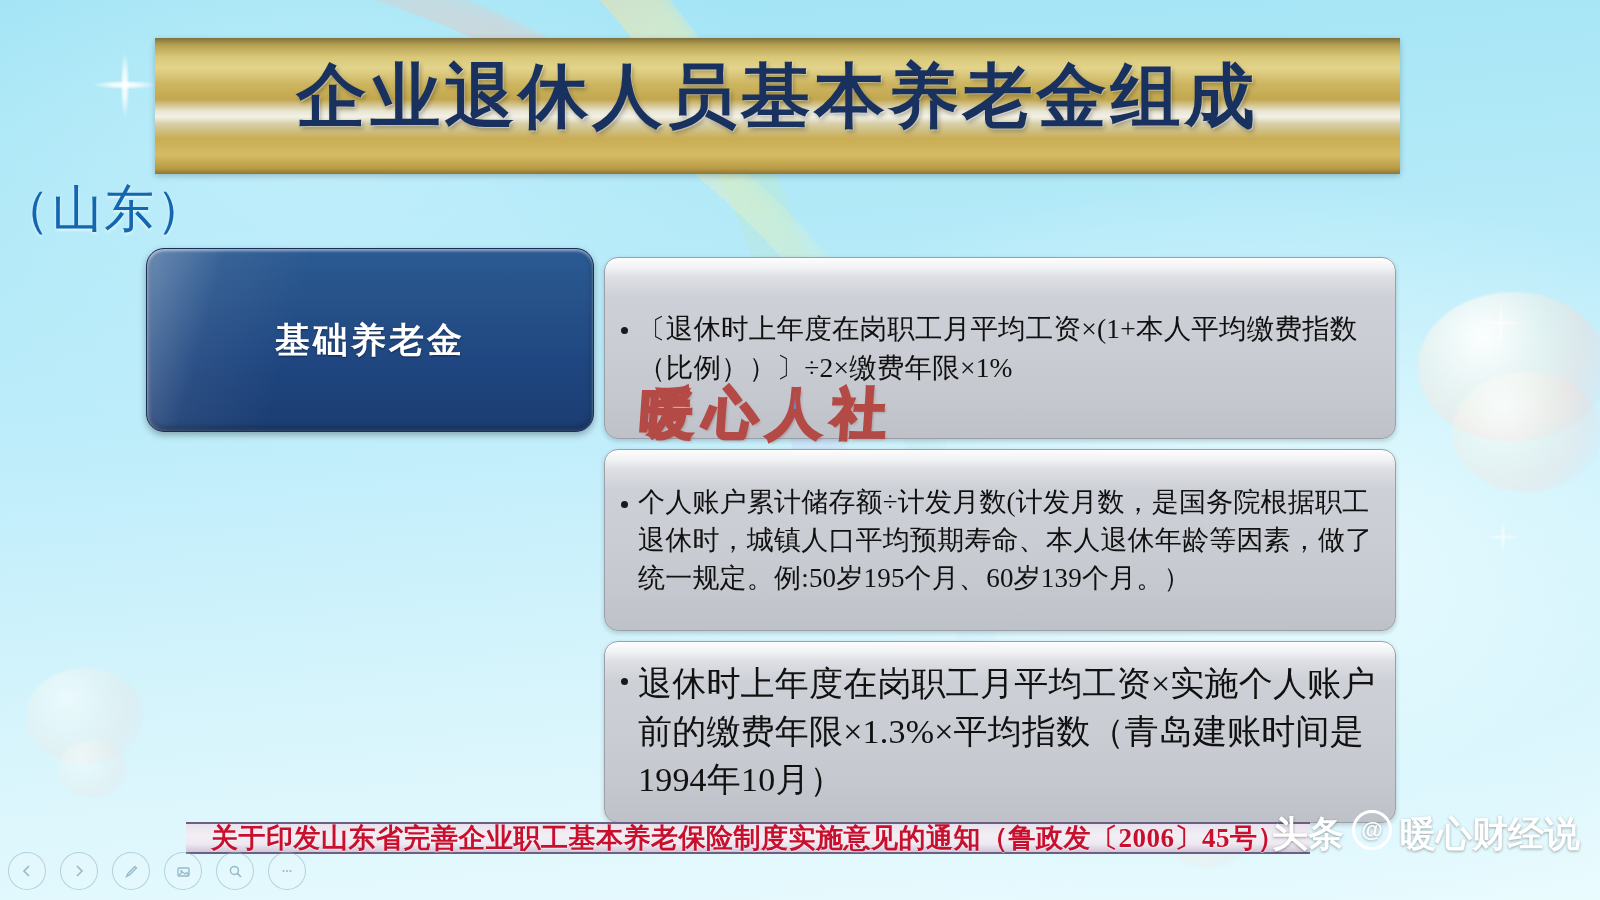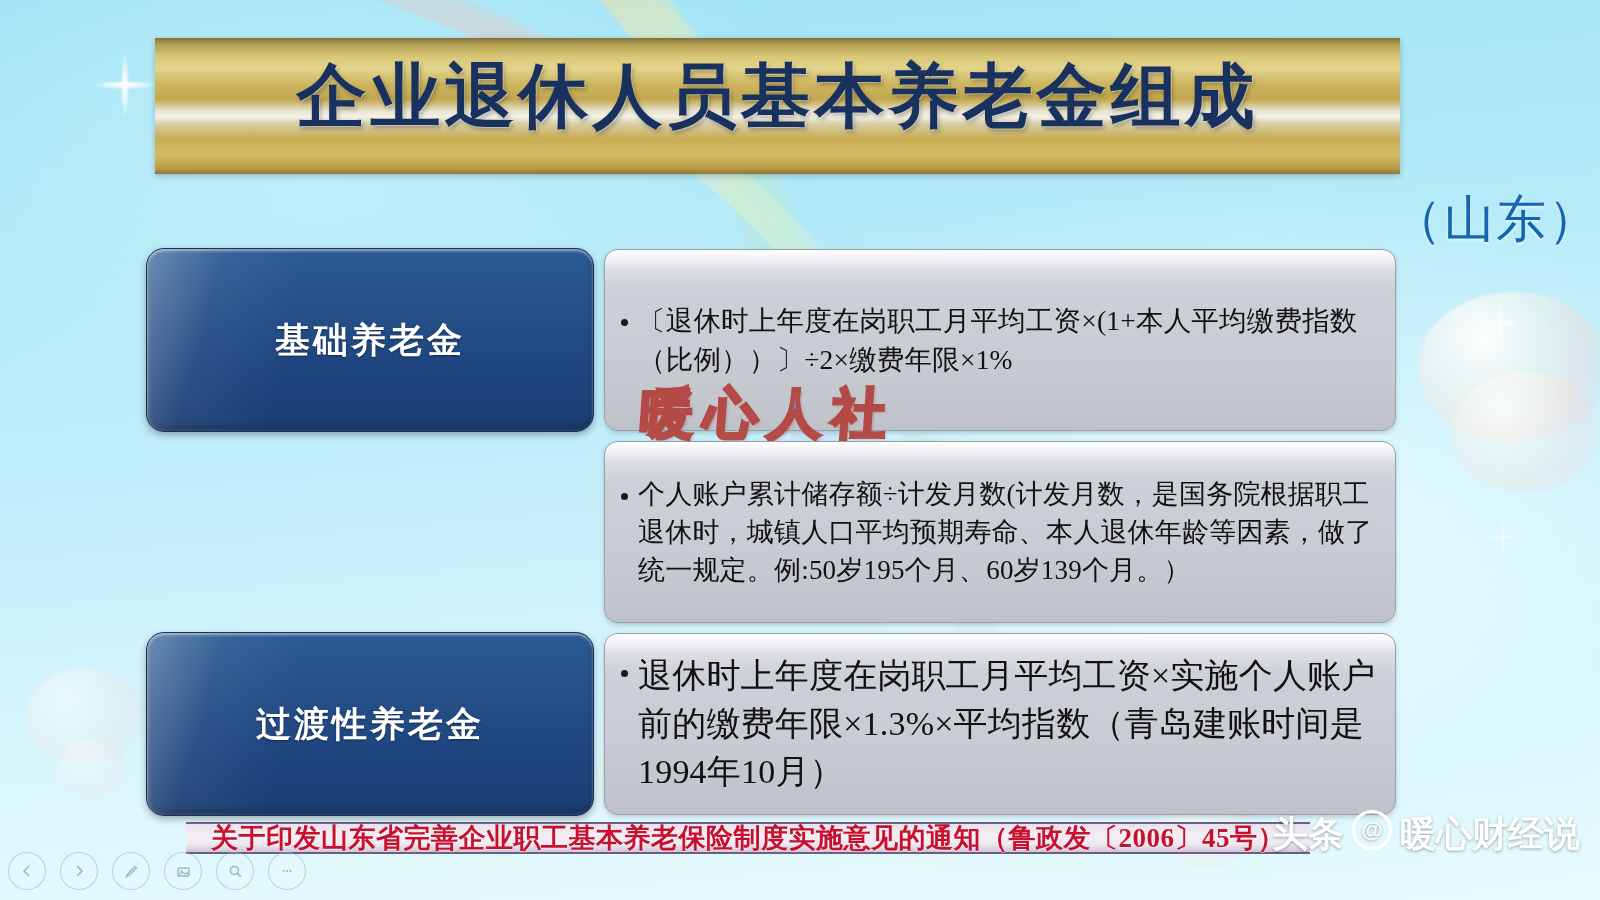--- a/index.html
+++ b/index.html
@@ -69,21 +69,21 @@
       #c9ad55 74%, #d5bb64 86%, #b89a45 96%, #8d7536 100%);
     box-shadow:0 2px 6px rgba(0,0,0,.22);
   }
   .title-text{
     position:absolute;inset:0;display:flex;align-items:center;justify-content:center;
     font-size:70px;font-weight:700;color:#19315f;letter-spacing:4px;
     text-shadow:1px 1px 0 rgba(255,255,255,.35), 2px 3px 4px rgba(0,0,0,.25);
     padding-bottom:18px;
   }
   .subtitle{
-    position:absolute;left:0;right:0;top:186px;text-align:right;
+    position:absolute;left:0;right:0;top:176px;text-align:left;
     font-size:50px;color:#1566b0;letter-spacing:2px;
     text-shadow:0 2px 3px rgba(255,255,255,.6);
   }
 
   
   .row{position:absolute;left:0;right:0;height:182px;}
   .row.r1{top:248px;}
   .row.r2{top:440px;}
   .row.r3{top:632px;}
 
@@ -101,21 +101,21 @@
     border:1px solid #15315c;
     display:flex;align-items:center;justify-content:center;
   }
   .label-text{
     color:#ffffff;font-size:35px;font-weight:700;letter-spacing:3px;
     font-family:"Liberation Sans","DejaVu Sans",sans-serif;
     text-shadow:0 1px 2px rgba(0,0,0,.45);
   }
 
   .content-box{
-    position:absolute;left:604px;top:1px;width:792px;height:100%;
+    position:absolute;left:604px;top:9px;width:792px;height:100%;
     border-radius:14px;
     background:linear-gradient(180deg,
       #fdfdfd 0%, #f2f3f5 5%, #dcdee3 11%,
       #cdd0d6 22%, #c9ccd2 55%, #c4c7cd 80%, #bec1c8 100%);
     border:1px solid #9aa0aa;
     box-shadow:inset 0 1px 0 rgba(255,255,255,.9), 0 2px 5px rgba(0,0,0,.18);
     display:flex;align-items:center;
     padding:0 18px 0 16px;box-sizing:border-box;
   }
   .bullet-wrap{display:flex;align-items:flex-start;gap:10px;width:100%;}
@@ -229,23 +229,20 @@
   <div class="row r2">
     <div class="content-box">
       <div class="bullet-wrap">
         <span class="bullet-dot"></span>
         <span class="bullet-text">个人账户累计储存额÷计发月数(计发月数，是国务院根据职工退休时，城镇人口平均预期寿命、本人退休年龄等因素，做了统一规定。例:50岁195个月、60岁139个月。）</span>
       </div>
     </div>
   </div>
 
   <div class="row r3">
-    <div class="label-box">
-      <span class="label-text">过渡性养老金</span>
-    </div>
     <div class="content-box">
       <div class="bullet-wrap">
         <span class="bullet-dot"></span>
         <span class="bullet-text">退休时上年度在岗职工月平均工资×实施个人账户前的缴费年限×1.3%×平均指数（青岛建账时间是1994年10月）</span>
       </div>
     </div>
   </div>
 
   <div class="footnote">
     <span class="footnote-text">关于印发山东省完善企业职工基本养老保险制度实施意见的通知（鲁政发〔2006〕45号）</span>

